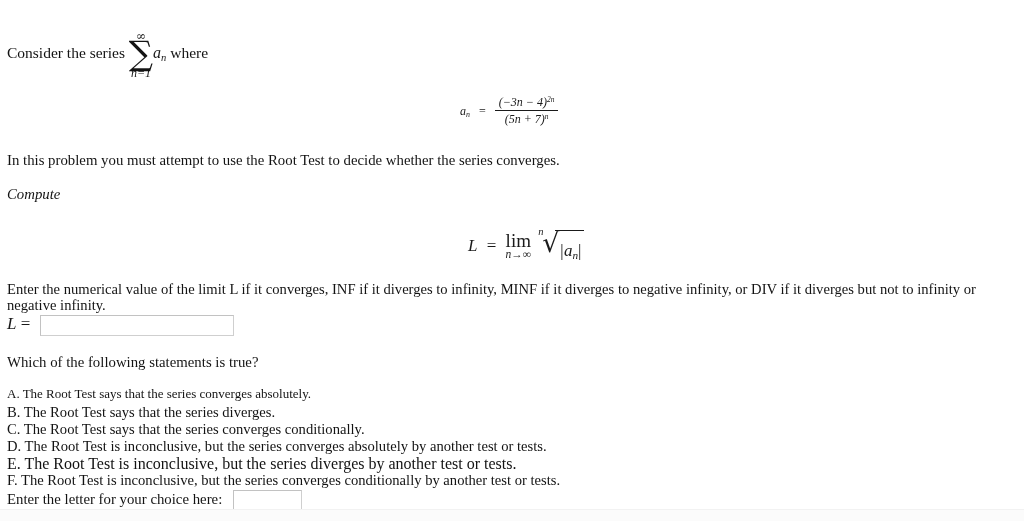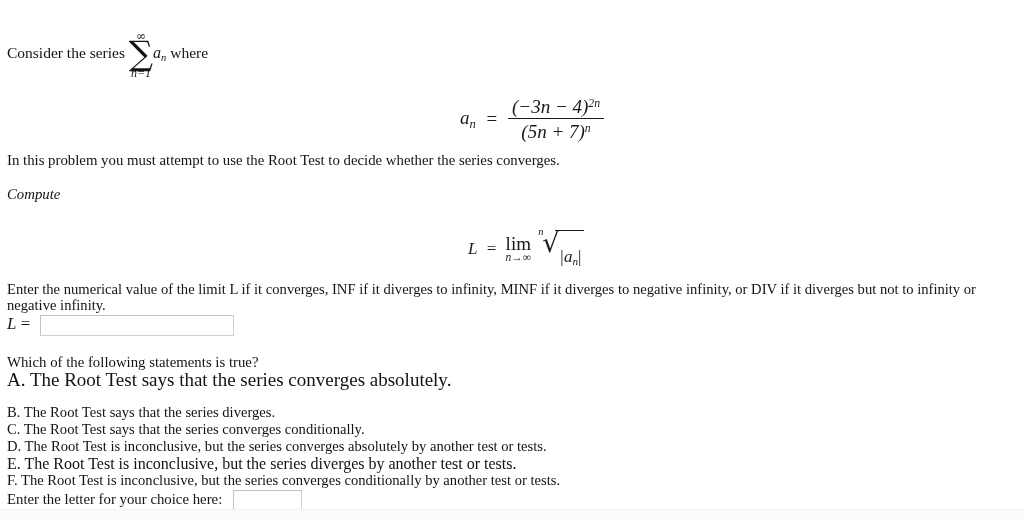--- a/index.html
+++ b/index.html
@@ -130,21 +130,21 @@
     position: absolute;
     left: 7px;
     top: -1px;
     font-size: 27px;
     line-height: 1;
     font-family: "DejaVu Serif", serif;
   }
   .root .radicand {
     display: inline-block;
     border-top: 1.3px solid #1a1a1a;
-    padding: 16px 3px 1px 4px;
+    padding: 10px 3px 1px 4px;
     margin-left: 4px;
   }
 
   
   .tfield {
     position: absolute;
     box-sizing: border-box;
     background: #ffffff;
     border: 1px solid #cfcfcf;
     border-top-color: #c2c2c2;
@@ -164,21 +164,21 @@
   <div class="line" style="left:7px; top:30px;">
     <span>Consider the series</span>
     <span class="sum-wrap">
       <span class="sum-top">∞</span>
       <span class="sum-sym">∑</span>
       <span class="sum-bot">n=1</span>
     </span><span class="math" style="position:static; font-size:16px;"><span class="mvar">a</span><span class="sub">n</span></span>
     <span>where</span>
   </div>
 
-  <div class="math" style="left:460px; top:96px; font-size:19px;">
+  <div class="math" style="left:460px; top:96px; font-size:12px;">
     <span style="display:inline-block; vertical-align:middle;"><span class="mvar">a</span><span class="sub">n</span></span>
     <span style="display:inline-block; vertical-align:middle; padding:0 6px;">=</span>
     <span class="frac">
       <span class="num"><span class="mvar">(−3n − 4)</span><span class="sup">2n</span></span>
       <span class="den"><span class="mvar">(5n + 7)</span><span class="sup">n</span></span>
     </span>
   </div>
 
   <div class="line" style="left:7px; top:152px; font-size:14.8px;">In this problem you must attempt to use the Root Test to decide whether the series converges.</div>
 
@@ -201,21 +201,21 @@
   <div class="para" style="left:7px; top:281px; width:1012px;">Enter the numerical value of the limit L if it converges, INF if it diverges to infinity, MINF if it diverges to negative infinity, or DIV if it diverges but not to infinity or negative infinity.</div>
 
   <div class="math" style="left:7px; top:314px; font-size:17px;">
     <span class="mvar">L</span>
     <span>=</span>
   </div>
   <input class="tfield" type="text" style="left: 40px; top: 315px; width: 194px; height: 21px;" placeholder="">
 
   <div class="line" style="left:7px; top:354px; font-size:14.8px;">Which of the following statements is true?</div>
 
-  <div class="line" style="left:7px; top:369px; font-size:19px;">A. The Root Test says that the series converges absolutely.</div>
+  <div class="line" style="left:7px; top:387px; font-size:13px;">A. The Root Test says that the series converges absolutely.</div>
   <div class="line" style="left:7px; top:404px; font-size:14.6px;">B. The Root Test says that the series diverges.</div>
   <div class="line" style="left:7px; top:421px; font-size:14.6px;">C. The Root Test says that the series converges conditionally.</div>
   <div class="line" style="left:7px; top:438px; font-size:14.6px;">D. The Root Test is inconclusive, but the series converges absolutely by another test or tests.</div>
   <div class="line" style="left:7px; top:455px; font-size:16px;">E. The Root Test is inconclusive, but the series diverges by another test or tests.</div>
   <div class="line" style="left:7px; top:472px; font-size:14.6px;">F. The Root Test is inconclusive, but the series converges conditionally by another test or tests.</div>
 
   <div class="line" style="left:7px; top:491px; font-size:14.8px;">Enter the letter for your choice here:</div>
   <input class="tfield" type="text" style="left: 233px; top: 490px; width: 69px; height: 20px;" placeholder="">
 
   <div class="bottom-band"></div>

